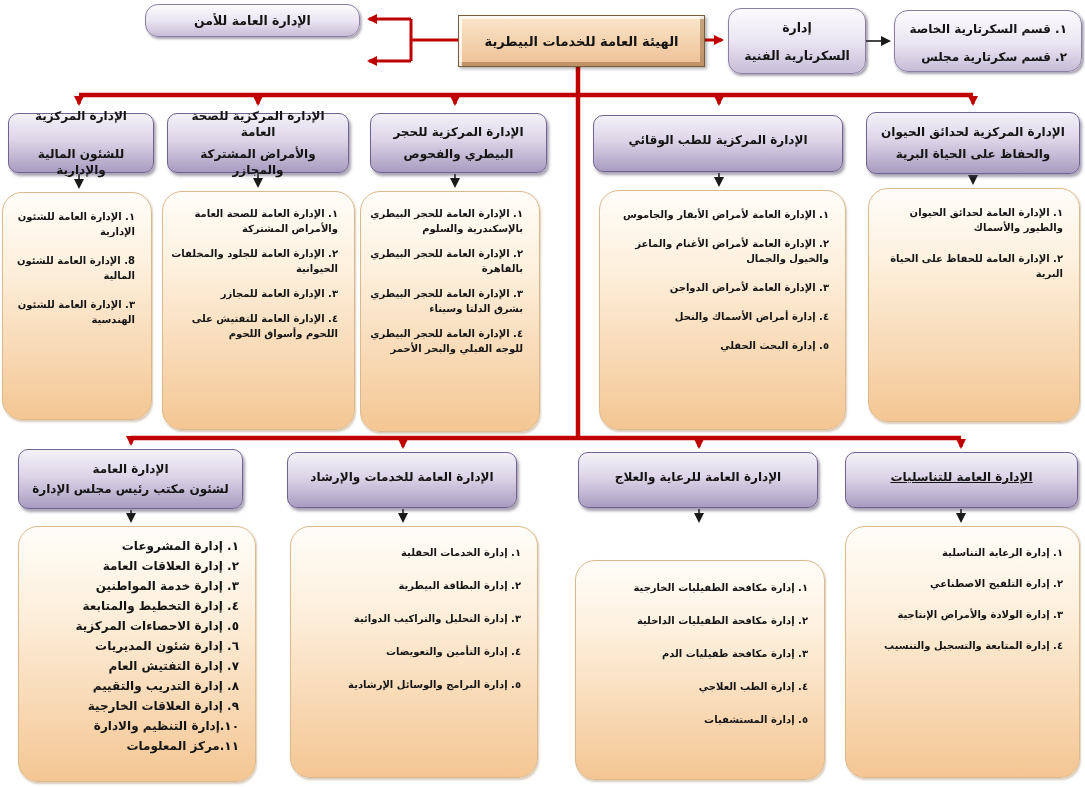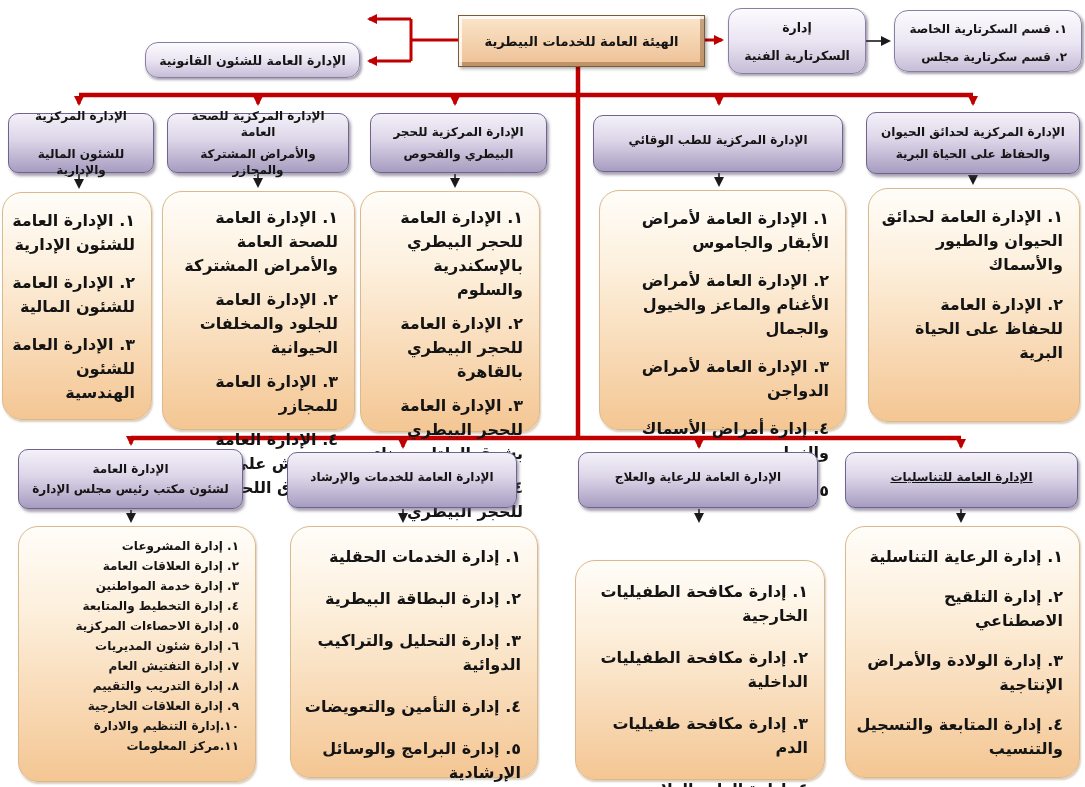--- a/index.html
+++ b/index.html
@@ -17,21 +17,21 @@
   .hdr{background:linear-gradient(180deg,#f4f1f8 0%,#dcd5e8 45%,#a79cc0 100%);
        border:1.4px solid #6f6390;border-radius:10px;
        box-shadow:2px 3px 3px rgba(80,70,100,.5);
        display:flex;flex-direction:column;align-items:center;justify-content:center;
        gap:6px;text-align:center;font-size:12px;padding:4px 6px;}
   .hdr span{display:block;line-height:1.35;}
   
   .peach{background:linear-gradient(180deg,#fffdf9 0%,#fdf0dd 32%,#f4c693 100%);
          border:1px solid #dbb98e;border-radius:20px;
          box-shadow:1px 1.5px 2px rgba(150,110,60,.35);
-         padding:12px 16px 6px 8px;font-size:16px;text-align:right;}
+         padding:12px 16px 6px 8px;font-size:10px;text-align:right;}
   .lavlist{background:linear-gradient(180deg,#fcfbfe 0%,#eae5f2 55%,#c6bdd7 100%);
            border:1px solid #8a7fa3;border-radius:14px;
            box-shadow:1.5px 2px 2.5px rgba(60,50,80,.45);
            padding:9px 14px 4px 6px;font-size:12px;text-align:right;}
   .li{line-height:1.5;}
   .g2  .li{margin-bottom:2px;}
   .g10 .li{margin-bottom:10px;}
   .g14 .li{margin-bottom:14px;}
   .g16 .li{margin-bottom:16px;}
   .g18 .li{margin-bottom:18px;}
@@ -88,22 +88,22 @@
     <path d="M403,440 V447" stroke="#c00000" stroke-width="3" fill="none" marker-end="url(#arR)"></path>
     <path d="M699,440 V447" stroke="#c00000" stroke-width="3" fill="none" marker-end="url(#arR)"></path>
     <path d="M961,440 V447" stroke="#c00000" stroke-width="3" fill="none" marker-end="url(#arR)"></path>
 
     <path d="M131,510 V521" stroke="#1a1a1a" stroke-width="1.6" fill="none" marker-end="url(#arB)"></path>
     <path d="M403,509 V521" stroke="#1a1a1a" stroke-width="1.6" fill="none" marker-end="url(#arB)"></path>
     <path d="M699,509 V521" stroke="#1a1a1a" stroke-width="1.6" fill="none" marker-end="url(#arB)"></path>
     <path d="M961,509 V521" stroke="#1a1a1a" stroke-width="1.6" fill="none" marker-end="url(#arB)"></path>
   </svg>
 
-  <div class="box lav" style="left:145px;top:42px;width:215px;height:36px;gap:0;">
-    <span>الإدارة العامة للشئون القانونية</span>
+  <div class="box lav" style="left:145px;top:4px;width:215px;height:33px;gap:0;">
+    <span>الإدارة العامة للأمن</span>
   </div>
   <div class="box title3d" style="left:458px;top:15px;width:247px;height:52px;">
     <span>الهيئة العامة للخدمات البيطرية</span>
   </div>
   <div class="box lav" style="left:728px;top:8px;width:138px;height:66px;">
     <span>إدارة</span>
     <span>السكرتارية الفنية</span>
   </div>
   <div class="box lavlist g10" style="left:894px;top:10px;width:188px;height:62px;">
       <div class="li">١. قسم السكرتارية الخاصة</div>
@@ -126,21 +126,21 @@
     <span>الإدارة المركزية للطب الوقائي</span>
     <span></span>
   </div>
   <div class="box hdr" style="left:866px;top:112px;width:214px;height:62px;">
     <span>الإدارة المركزية لحدائق الحيوان</span>
     <span>والحفاظ على الحياة البرية</span>
   </div>
 
   <div class="box peach g14" style="left:2px;top:192px;width:150px;height:228px;padding-top:16px;">
       <div class="li">١. الإدارة العامة للشئون الإدارية</div>
-      <div class="li">٢. الإدارة العامة للشئون المالية</div>
+      <div class="li">8. الإدارة العامة للشئون المالية</div>
       <div class="li">٣. الإدارة العامة للشئون الهندسية</div>
     </div>
   <div class="box peach g10" style="left:162px;top:191px;width:193px;height:239px;padding-top:14px;">
       <div class="li">١. الإدارة العامة للصحة العامة والأمراض المشتركة</div>
       <div class="li">٢. الإدارة العامة للجلود والمخلفات الحيوانية</div>
       <div class="li">٣. الإدارة العامة للمجازر</div>
       <div class="li">٤. الإدارة العامة للتفتيش على اللحوم وأسواق اللحوم</div>
     </div>
   <div class="box peach g10" style="left:360px;top:191px;width:180px;height:241px;padding-top:14px;">
       <div class="li">١. الإدارة العامة للحجر البيطري بالإسكندرية والسلوم</div>

